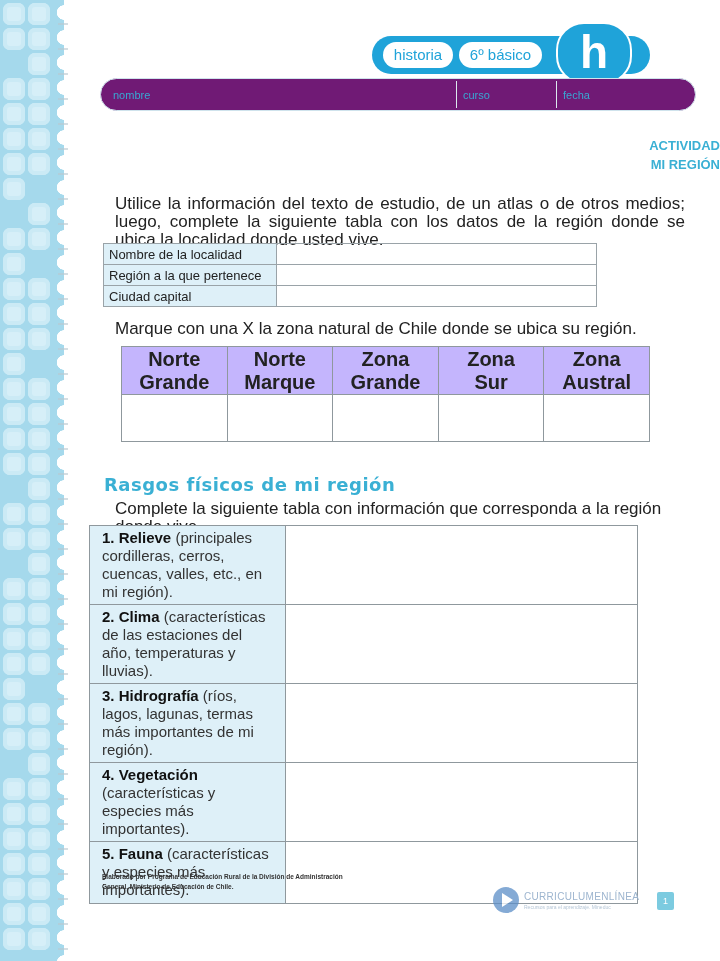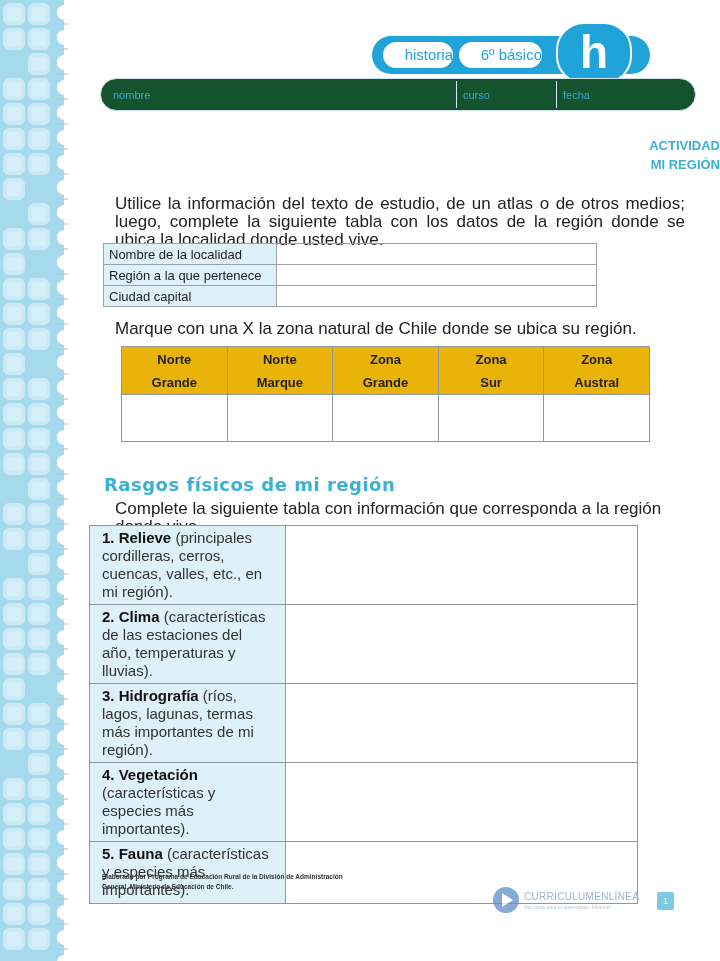--- a/index.html
+++ b/index.html
@@ -12,27 +12,27 @@
     .tile { width: 22px; height: 22px; border-radius: 7px; background: #d6eff8; box-shadow: inset 0 0 0 4px #cbeaf5; }
     .tile.off { background: transparent; box-shadow: none; }
     .strip-edge { position: absolute; left: 53px; top: 0; width: 11px; height: 961px;
       background: radial-gradient(circle at 100% 50%, #ffffff 7px, transparent 7.5px) 0 0 / 11px 25px repeat-y; }
     .spiral { position: absolute; left: 58px; top: 0; width: 10px; height: 961px;
       background: repeating-linear-gradient(to bottom, transparent 0 23px, #b9c8d0 23px 25px); opacity: .6; }
 
     
     .hdr-pill { position: absolute; left: 372px; top: 36px; width: 278px; height: 38px; background: #1fa3d9; border-radius: 19px; }
     .hdr-tag { position: absolute; top: 42px; height: 26px; background: #fff; border-radius: 13px; color: #1fa3d9;
-      font-size: 15px; line-height: 26px; text-align: right; }
+      font-size: 15px; line-height: 26px; text-align: center; }
     .tag-historia { left: 383px; width: 70px; }
     .tag-grade { left: 459px; width: 83px; }
     .h-badge { position: absolute; left: 556px; top: 22px; width: 76px; height: 62px; background: #1fa3d9; border-radius: 28px;
       border: 2px solid #ffffff; color: #fff; font-weight: bold; font-size: 46px; line-height: 56px; text-align: center; }
 
-    .name-bar { position: absolute; left: 100px; top: 78px; width: 596px; height: 33px; border: 1.5px solid #cfe3ec; border-radius: 17px; background: #14532d; }
+    .name-bar { position: absolute; left: 100px; top: 78px; width: 596px; height: 33px; border: 1.5px solid #cfe3ec; border-radius: 17px; background: #701a75; }
     .nb-label { position: absolute; top: 10px; font-size: 11px; color: #39a7d3; }
     .nb-nombre { left: 12px; }
     .nb-curso { left: 362px; }
     .nb-fecha { left: 462px; }
     .nb-div { position: absolute; top: 2px; width: 1px; height: 27px; background: #dbe9ef; }
     .div1 { left: 355px; } .div2 { left: 455px; }
 
     .title { position: absolute; left: 0; width: 720px; padding-left: 60px; text-align: right; color: #3ab0d4; font-size: 13px; font-weight: bold; }
     .t1 { top: 138px; } .t2 { top: 157px; }
 
@@ -40,21 +40,21 @@
     .p1 { top: 195px; text-align: justify; }
     .p2 { top: 320px; }
     .p3 { top: 500px; }
 
     table { border-collapse: collapse; position: absolute; }
     .t-info { left: 103px; top: 243px; width: 494px; }
     .t-info td { border: 1.5px solid #9aa3a8; height: 21px; font-size: 13px; padding: 0 5px; }
     .t-info td.lbl { width: 173px; background: #def0f8; }
 
     .t-zona { left: 121px; top: 346px; width: 529px; }
-    .t-zona th { border: 1.5px solid #8f989d; background: #eab308; font-size: 13px; line-height: 23px; height: 48px; font-weight: bold; width: 20%; text-align: center; }
+    .t-zona th { border: 1.5px solid #8f989d; background: #c4b5fd; font-size: 20px; line-height: 23px; height: 48px; font-weight: bold; width: 20%; text-align: center; }
     .t-zona td { border: 1.5px solid #8f989d; height: 47px; }
 
     .h-section { position: absolute; left: 104px; top: 474px; font-family: "DejaVu Sans", sans-serif; font-size: 18px; font-weight: bold; color: #3ab0d4; letter-spacing: .5px; }
 
     .t-rasgos { left: 89px; top: 525px; width: 549px; }
     .t-rasgos td { border: 1.5px solid #8f989d; vertical-align: top; }
     .t-rasgos td.lbl { width: 196px; background: #def0f8; padding: 3px 12px; font-size: 15px; line-height: 18px; color: #333; }
     .t-rasgos td.lbl b { color: #111; }
 
     .footer-note { position: absolute; left: 102px; top: 872px; font-size: 6.5px; font-weight: bold; line-height: 10px; color: #333; }

